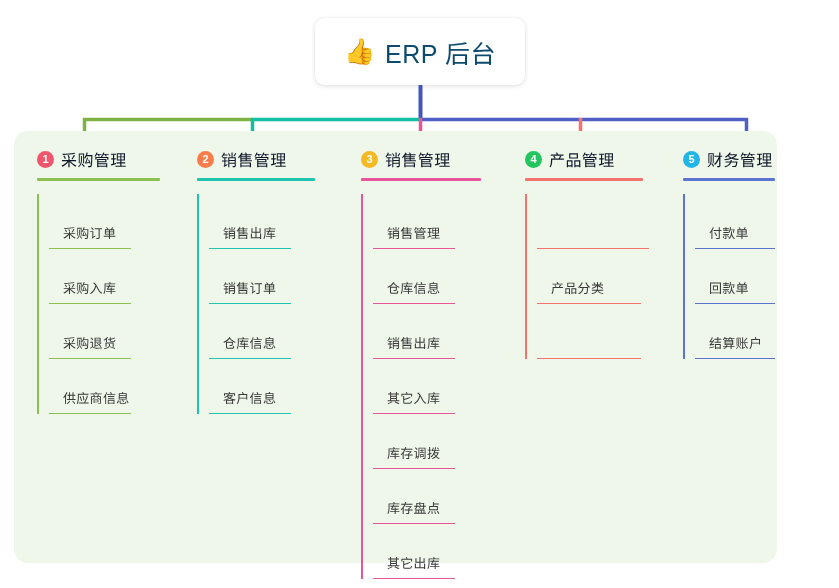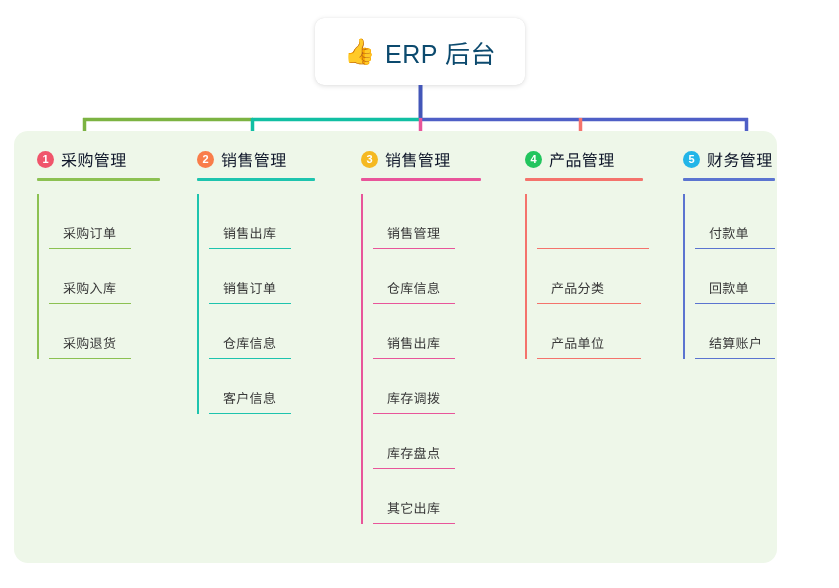--- a/index.html
+++ b/index.html
@@ -208,20 +208,24 @@
           <div class="leaf-rule" style="background: rgb(140, 193, 82);"></div>
         </div>
         <div class="leaf leaf-1">
           <span class="leaf-label">采购入库</span>
           <div class="leaf-rule" style="background: rgb(140, 193, 82);"></div>
         </div>
         <div class="leaf leaf-2">
           <span class="leaf-label">采购退货</span>
           <div class="leaf-rule" style="background: rgb(140, 193, 82);"></div>
         </div>
+        <div class="leaf leaf-3">
+          <span class="leaf-label">供应商信息</span>
+          <div class="leaf-rule" style="background: rgb(140, 193, 82);"></div>
+        </div>
       </div>
     </div>
 
     <div class="column col-1">
       <div class="col-head">
         <span class="badge" style="background: rgb(249, 125, 74);">2</span>
         <span class="col-title">销售管理</span>
       </div>
       <div class="head-rule" style="background: rgb(30, 196, 174);"></div>
       <div class="leaves">
@@ -258,20 +262,24 @@
           <div class="leaf-rule" style="background: rgb(232, 85, 154);"></div>
         </div>
         <div class="leaf leaf-1">
           <span class="leaf-label">仓库信息</span>
           <div class="leaf-rule" style="background: rgb(232, 85, 154);"></div>
         </div>
         <div class="leaf leaf-2">
           <span class="leaf-label">销售出库</span>
           <div class="leaf-rule" style="background: rgb(232, 85, 154);"></div>
         </div>
+        <div class="leaf leaf-3">
+          <span class="leaf-label">其它入库</span>
+          <div class="leaf-rule" style="background: rgb(232, 85, 154);"></div>
+        </div>
         <div class="leaf leaf-4">
           <span class="leaf-label">库存调拨</span>
           <div class="leaf-rule" style="background: rgb(232, 85, 154);"></div>
         </div>
         <div class="leaf leaf-5">
           <span class="leaf-label">库存盘点</span>
           <div class="leaf-rule" style="background: rgb(232, 85, 154);"></div>
         </div>
         <div class="leaf leaf-6">
           <span class="leaf-label">其它出库</span>
@@ -289,21 +297,20 @@
       <div class="leaves">
         <div class="spine" style="background: rgb(244, 115, 108);"></div>
         <div class="leaf leaf-0">
           <div class="leaf-rule" style="background: rgb(244, 115, 108);"></div>
         </div>
         <div class="leaf leaf-1">
           <span class="leaf-label">产品分类</span>
           <div class="leaf-rule" style="background: rgb(244, 115, 108);"></div>
         </div>
         <div class="leaf leaf-2">
-          <span class="leaf-label">产品单位</span>
           <div class="leaf-rule" style="background: rgb(244, 115, 108);"></div>
         </div>
       </div>
     </div>
 
     <div class="column col-4">
       <div class="col-head">
         <span class="badge" style="background: rgb(34, 181, 232);">5</span>
         <span class="col-title">财务管理</span>
       </div>

